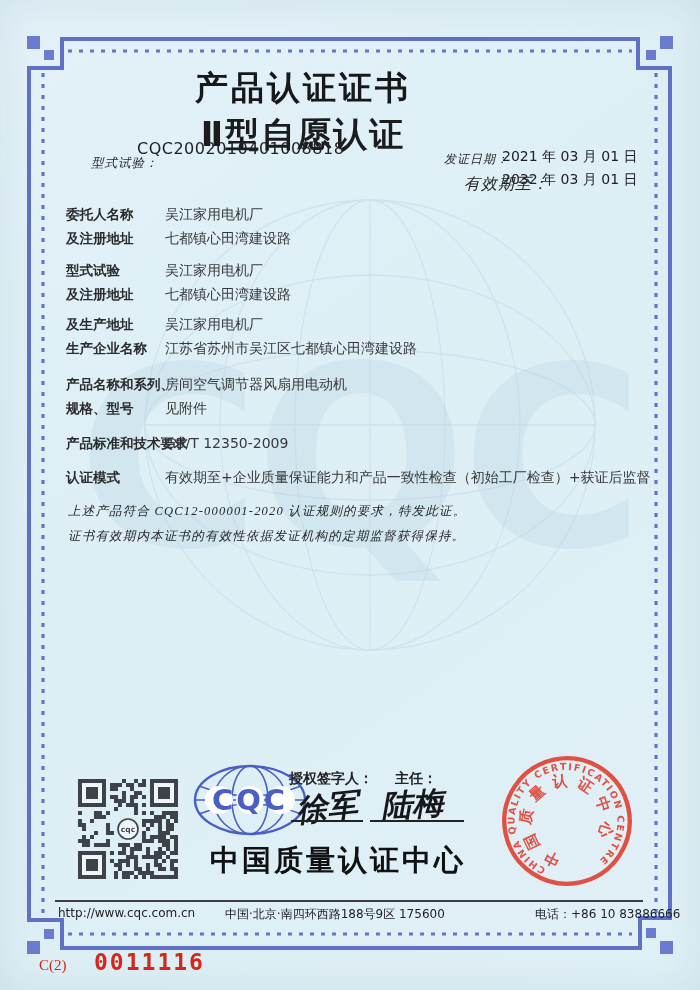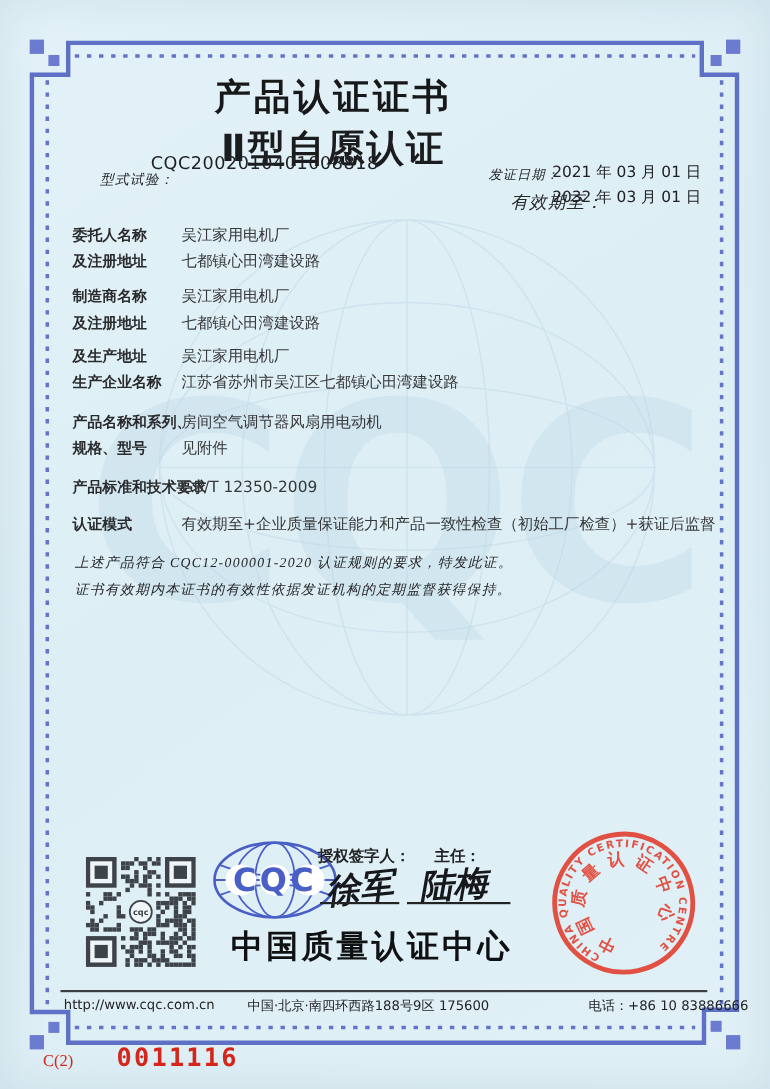--- a/index.html
+++ b/index.html
@@ -54,21 +54,21 @@
 
   .footer-line{left:55px;top:900px;width:588px;height:2px;background:#3d3e44;}
   .footer-text{top:906px;font-size:12px;color:#212226;white-space:nowrap;}
   .f-url{left:58px;}
   .f-address{left:225px;}
   .f-phone{left:535px;}
 
   .serial-prefix{left:39px;top:957px;font-size:15px;color:#cf281d;
                  font-family:"Liberation Serif","DejaVu Serif",serif;}
   .serial-number{left:94px;top:949px;font-size:23px;font-weight:bold;color:#d5261b;
-                 font-family:"DejaVu Sans Mono","Liberation Mono",monospace;letter-spacing:2px;margin-left:12px;}
+                 font-family:"DejaVu Sans Mono","Liberation Mono",monospace;letter-spacing:2px;}
 </style>
 </head>
 <body>
 
 <div class="page">
 
   <svg class="layer" viewBox="0 0 700 990">
     <g stroke="#cde1ed" stroke-width="1.3" fill="none" opacity="0.85">
       <circle cx="370" cy="425" r="225"></circle>
       <ellipse cx="370" cy="425" rx="150" ry="225"></ellipse>
@@ -116,21 +116,21 @@
         <div>委托人名称</div>
         <div>及注册地址</div>
       </div>
     <div class="fvalue">
         <div>吴江家用电机厂</div>
         <div>七都镇心田湾建设路</div>
       </div>
   </div>
   <div class="fgroup" style="top:258px">
     <div class="flabel">
-        <div>制造商名称</div>
+        <div>型式试验</div>
         <div>及注册地址</div>
       </div>
     <div class="fvalue">
         <div>吴江家用电机厂</div>
         <div>七都镇心田湾建设路</div>
       </div>
   </div>
   <div class="fgroup" style="top:312px">
     <div class="flabel">
         <div>及生产地址</div>

